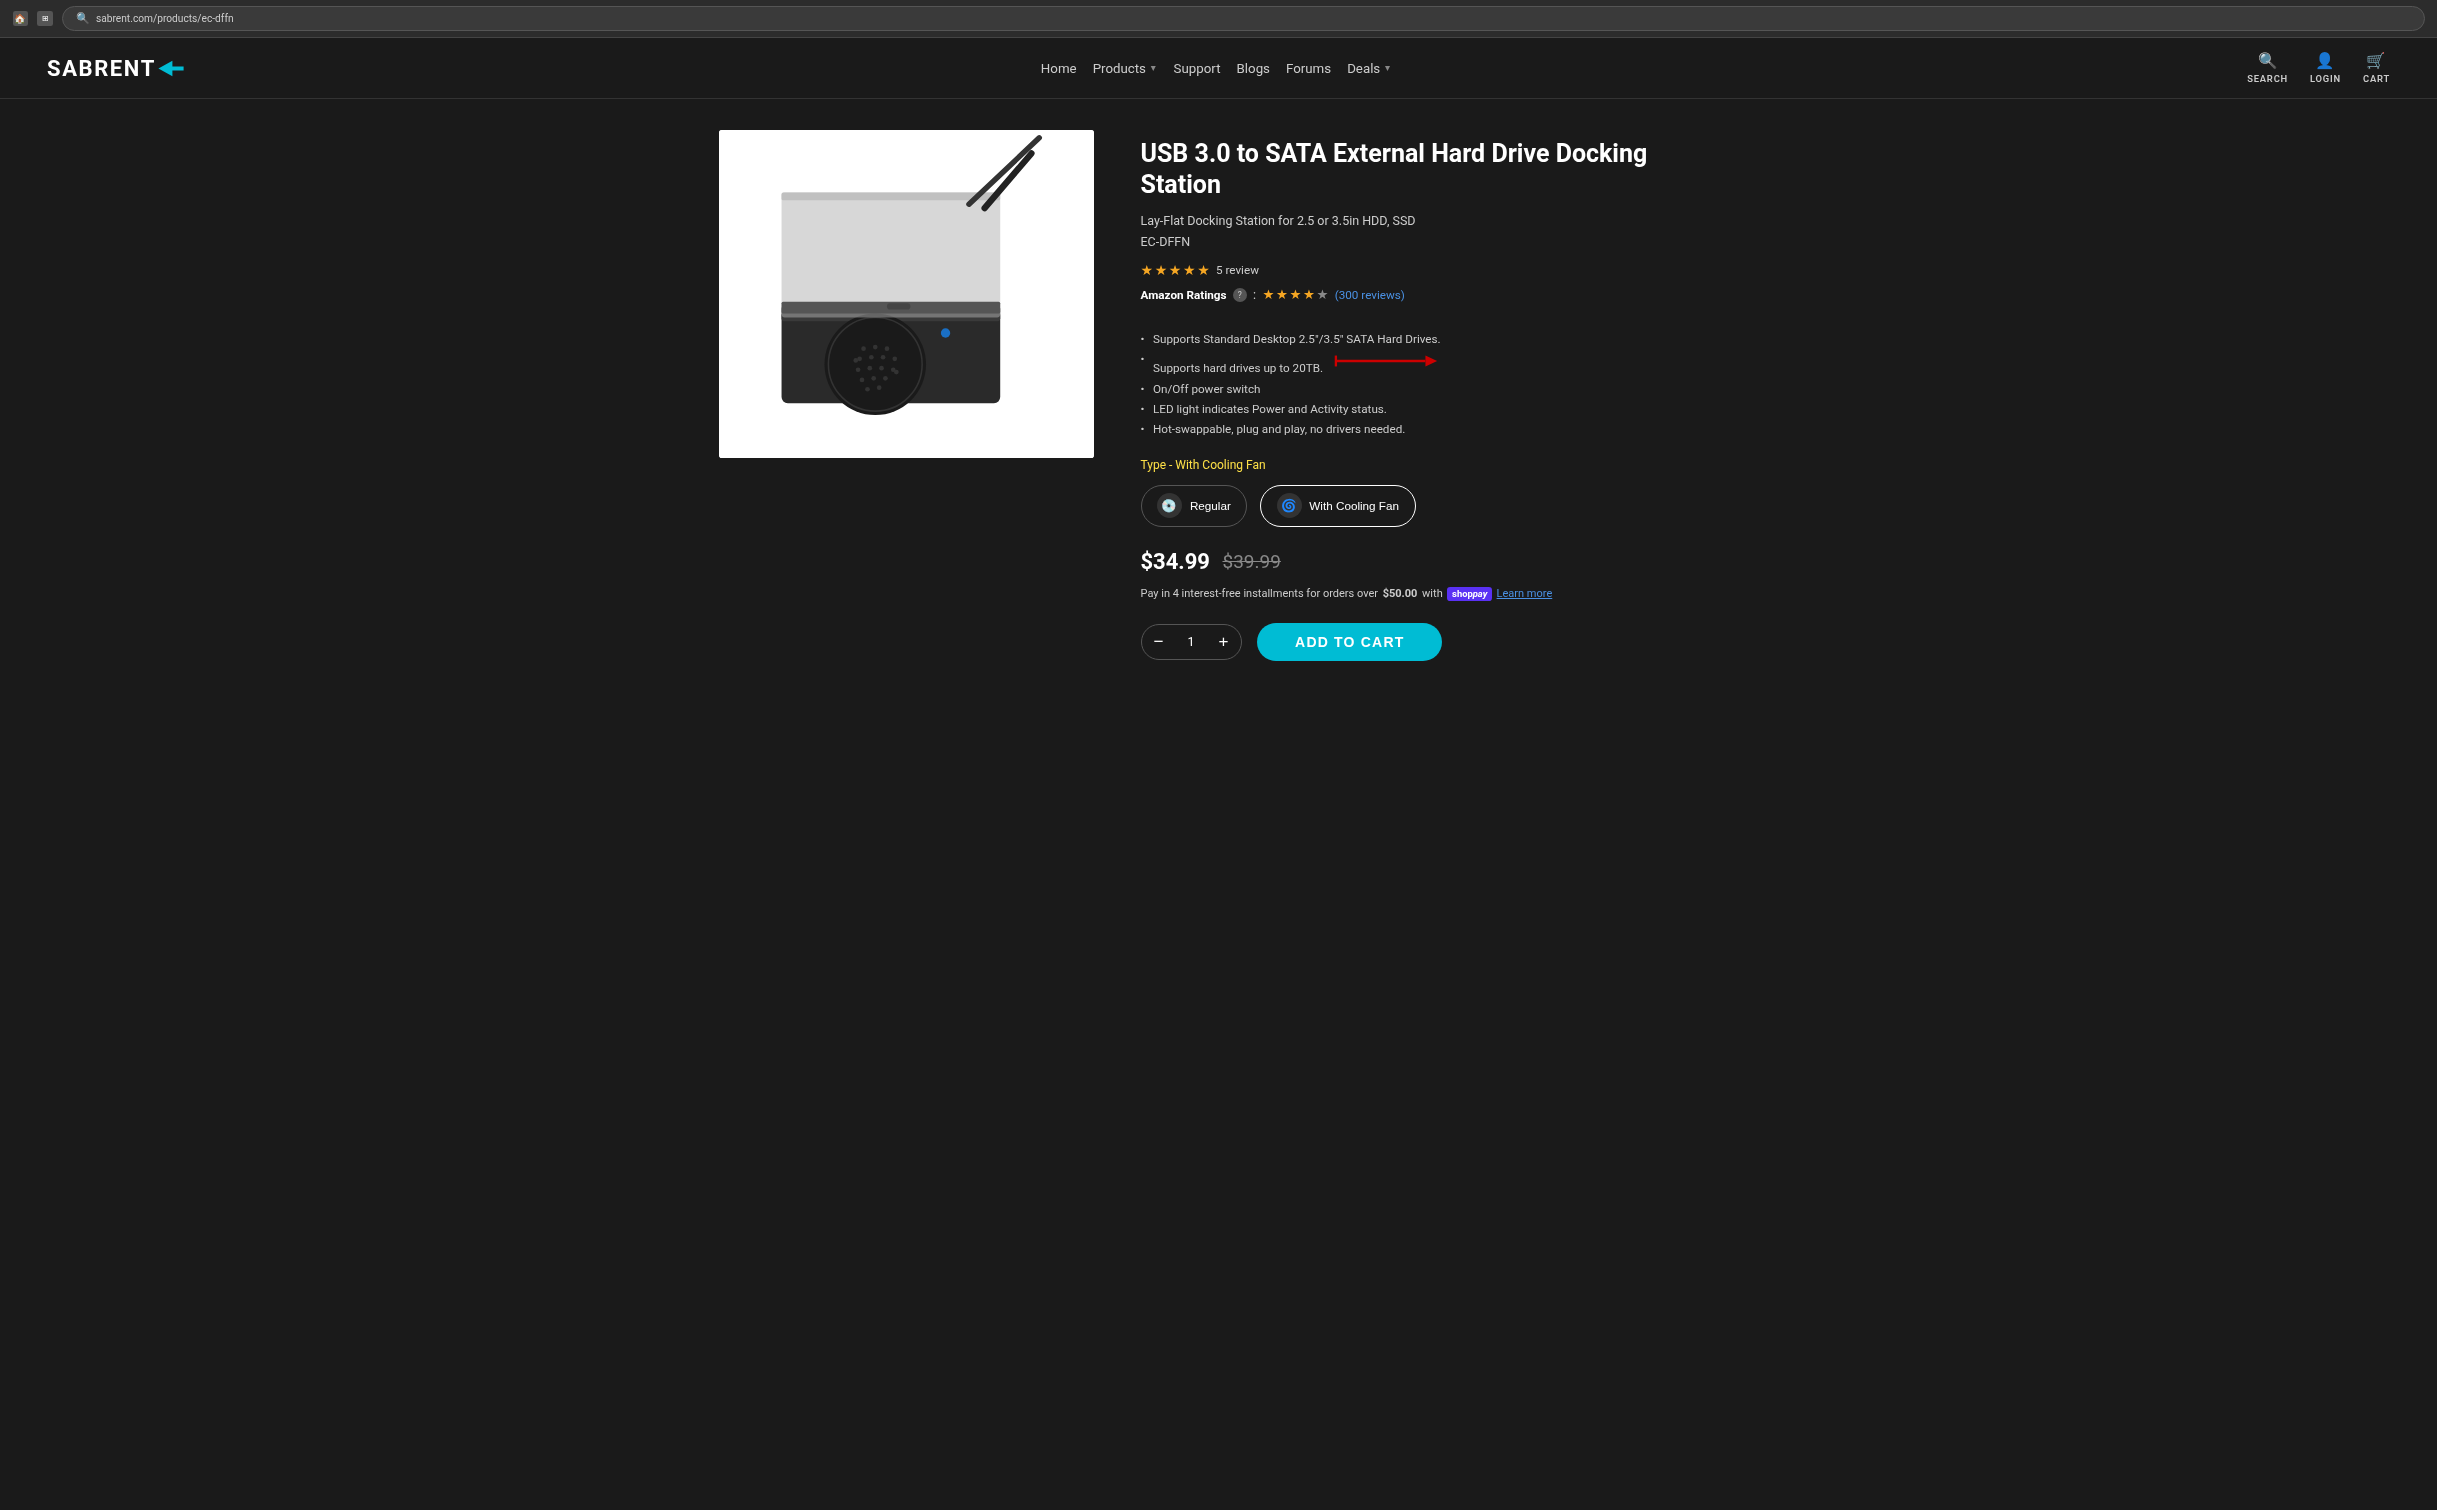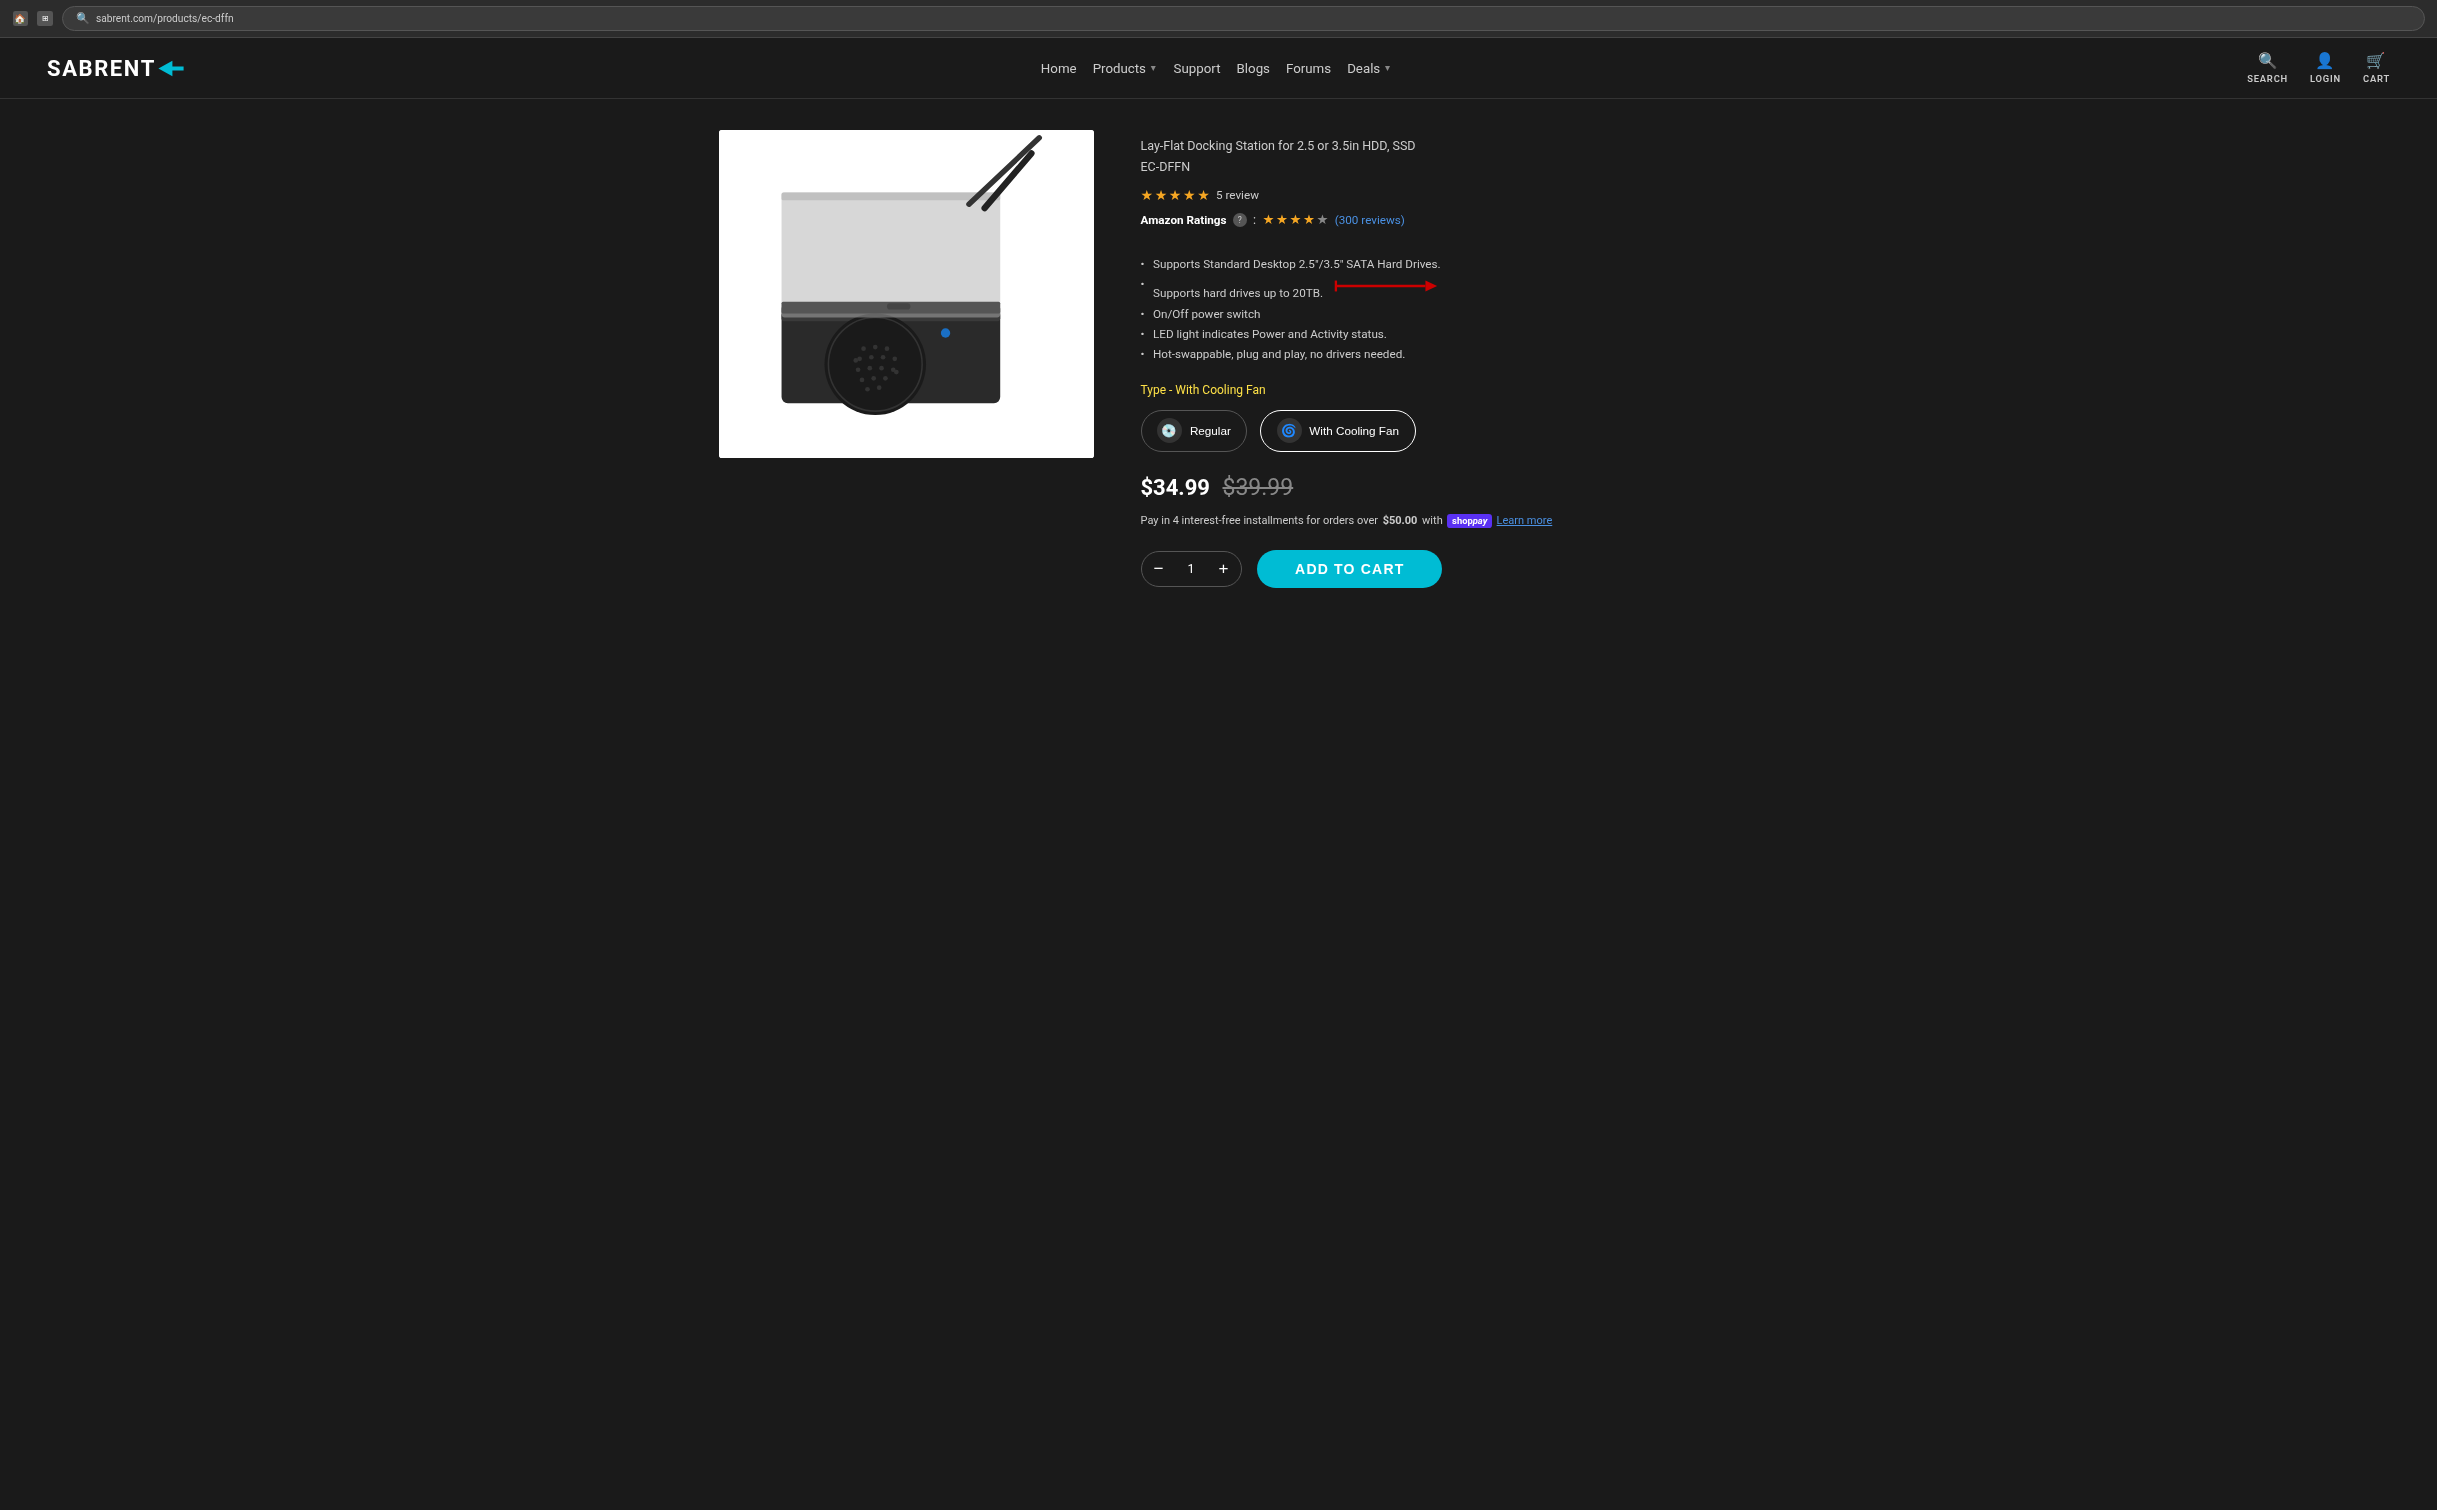--- a/index.html
+++ b/index.html
@@ -302,21 +302,21 @@
       align-items: center;
       gap: 12.5px;
       margin-bottom: 12.5px;
     }
     .price-current {
       font-size: 22px;
       font-weight: 700;
       color: #fff;
     }
     .price-original {
-      font-size: 23px;
+      font-size: 19px;
       color: #888;
       text-decoration: line-through;
     }
 
     .shop-pay-row {
       font-size: 11px;
       color: #ccc;
       margin-bottom: 22px;
       display: flex;
       align-items: center;
@@ -492,20 +492,21 @@
         <line x1="340" y1="100" x2="400" y2="30" stroke="#222" stroke-width="8" stroke-linecap="round"></line>
         <line x1="320" y1="95" x2="410" y2="10" stroke="#333" stroke-width="7" stroke-linecap="round"></line>
 
         <rect x="215" y="222" width="30" height="8" rx="4" fill="#444"></rect>
       </svg>
     </div>
   </div>
 
   <div class="product-details">
 
+    <h1 class="product-title">USB 3.0 to SATA External Hard Drive Docking Station</h1>
 
     <p class="product-subtitle">Lay-Flat Docking Station for 2.5 or 3.5in HDD, SSD</p>
 
     <p class="product-sku">EC-DFFN</p>
 
     <div class="rating-row">
       <div class="stars">
         <span class="star">★</span>
         <span class="star">★</span>
         <span class="star">★</span>

